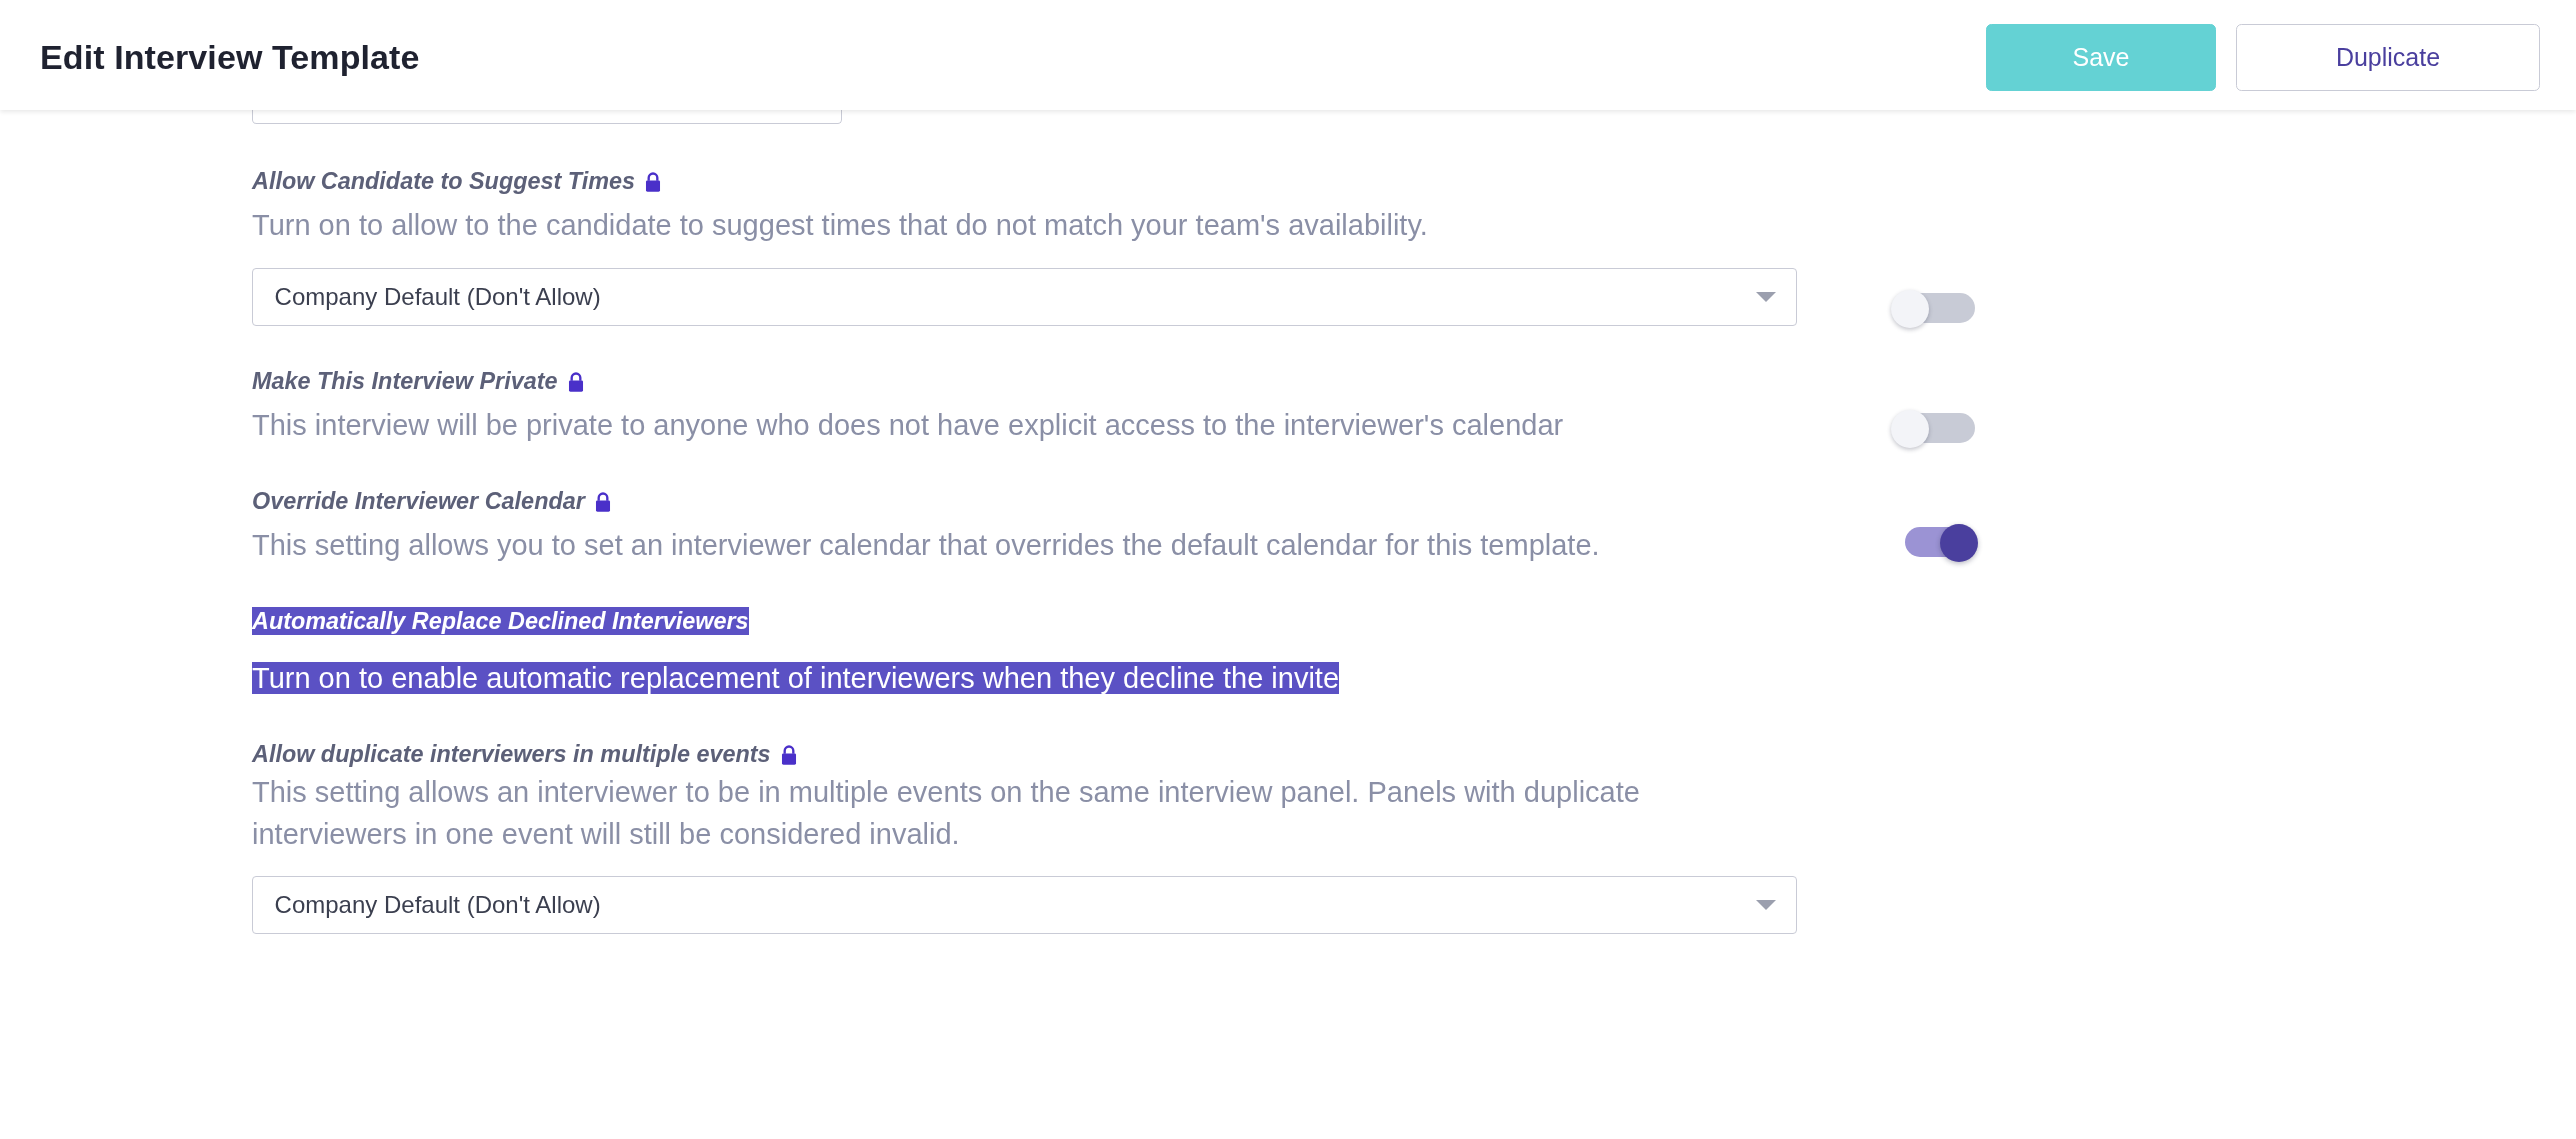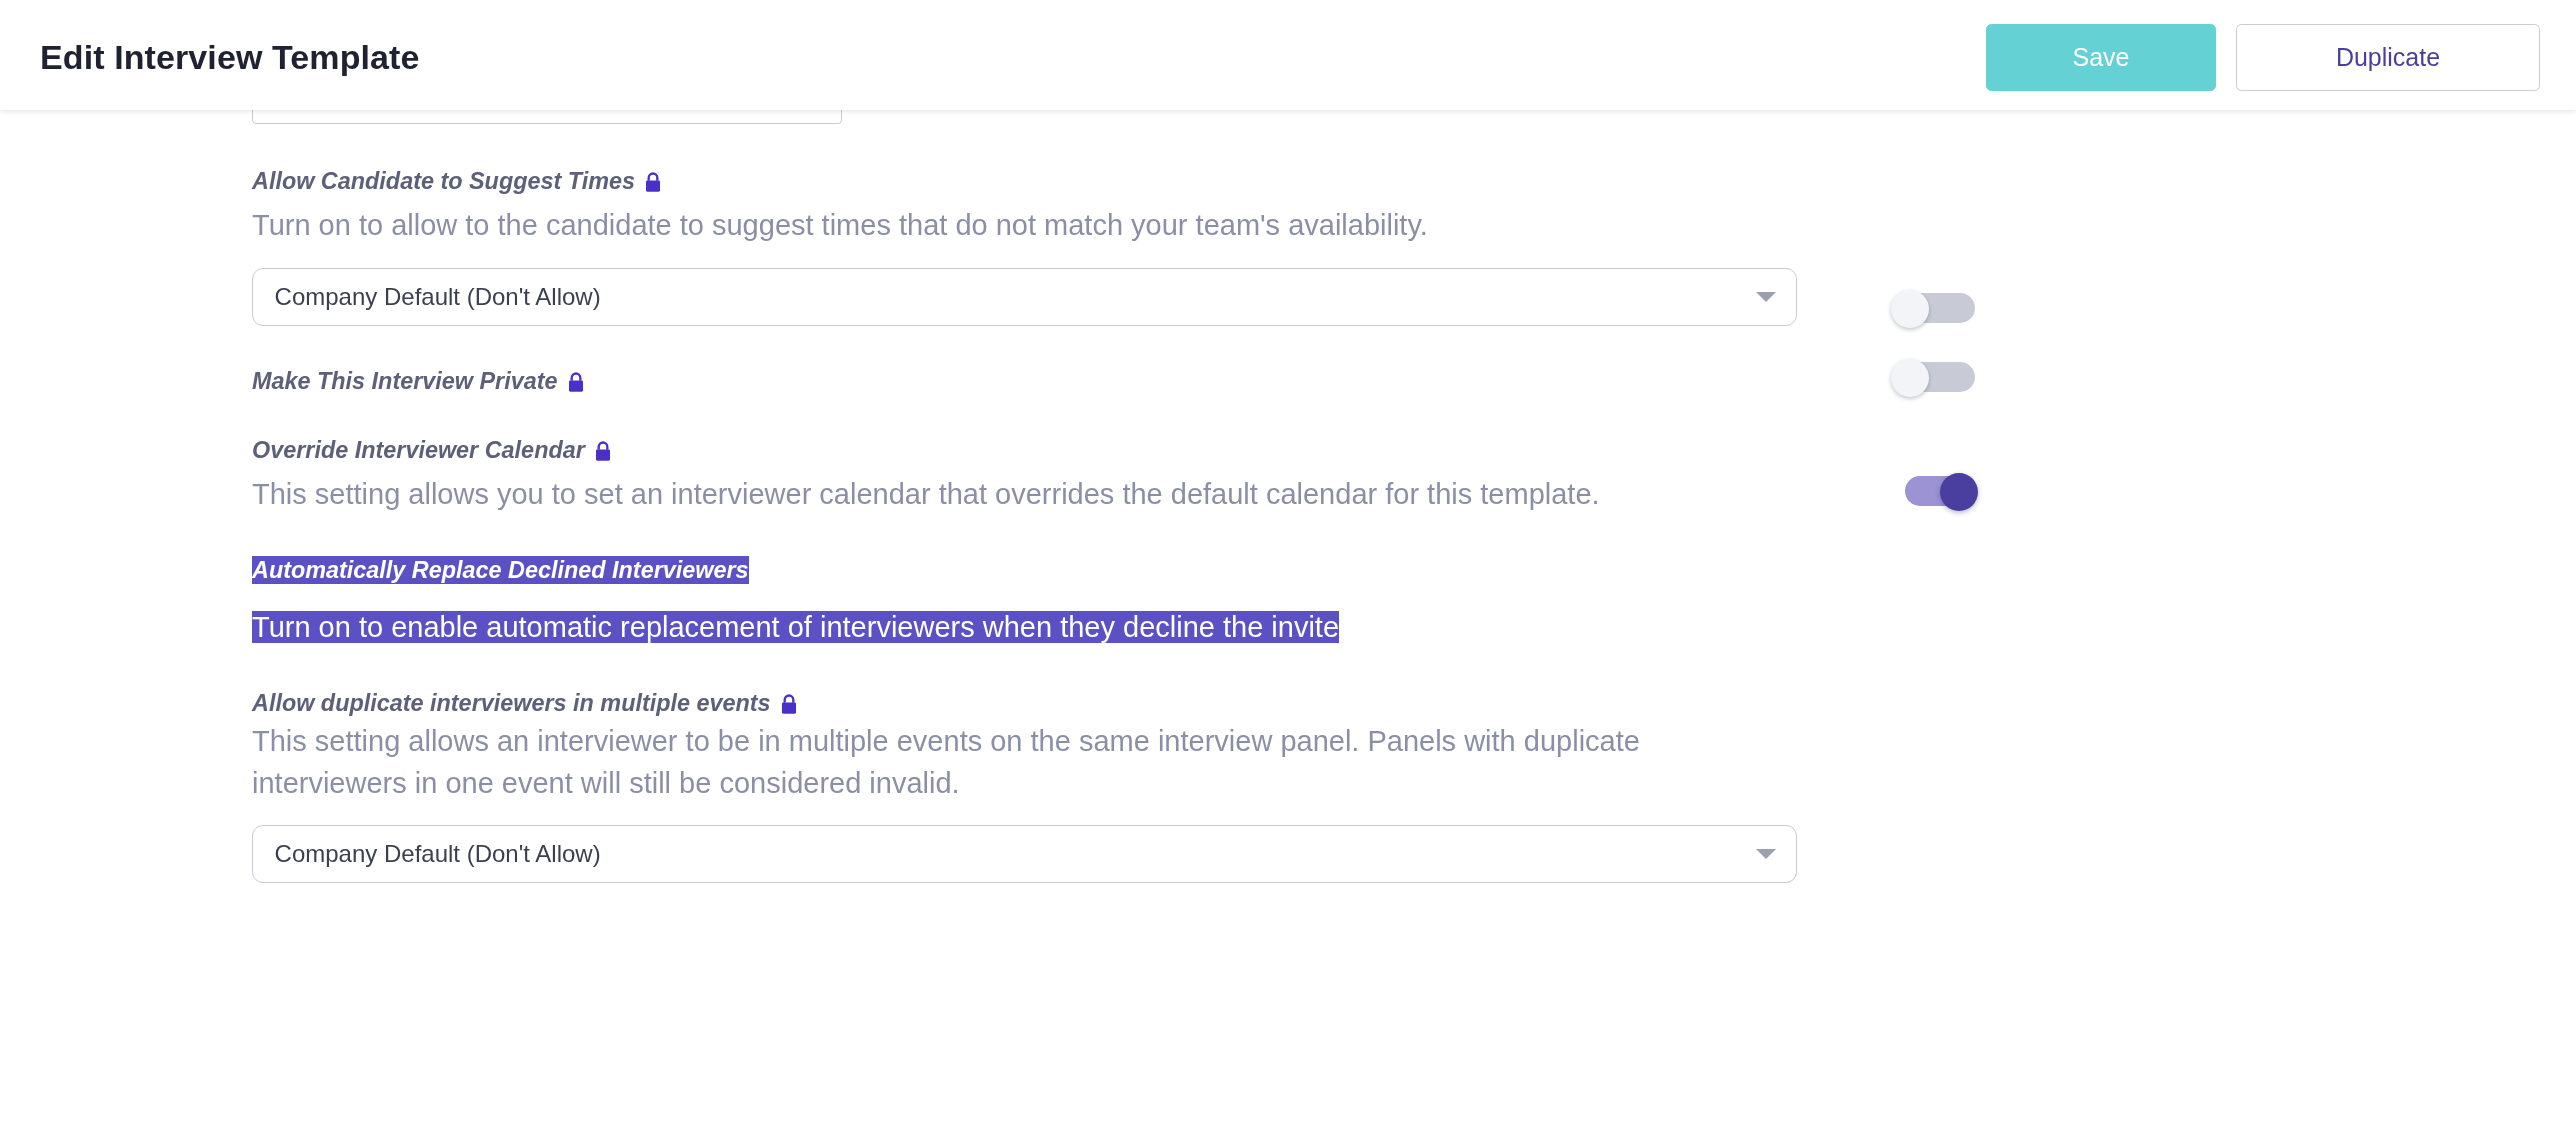--- a/index.html
+++ b/index.html
@@ -124,21 +124,21 @@
     box-decoration-break: clone;
     -webkit-box-decoration-break: clone;
   }
 
   
   .select-box {
     position: relative;
     width: 1545px;
     height: 58px;
     border: 0.9px solid #c9cbd6;
-    border-radius: 11px;
+    border-radius: 4px;
     background: #ffffff;
     display: flex;
     align-items: center;
     padding: 0 50px 0 21.6px;
     cursor: pointer;
   }
   .select-value {
     font-size: 24px;
     color: #3b3f4f;
     white-space: nowrap;
@@ -221,20 +221,21 @@
           </div>
         </div>
         <div class="setting" style="margin-top:41px">
           <div class="setting-head">
             <span class="setting-label">Make This Interview Private</span>
             <span class="lock-icon"><svg viewBox="0 0 20 23" width="18" height="21" xmlns="http://www.w3.org/2000/svg">
                 <path d="M5.2 9.5V6.3a4.8 4.8 0 0 1 9.6 0v3.2" fill="none" stroke="#4a30c9" stroke-width="2.6"></path>
                 <rect x="2.2" y="9.2" width="15.6" height="12.6" rx="1.6" fill="#4a30c9"></rect>
               </svg></span>
           </div>
+          <div style="margin-top:9px"><span class="setting-desc">This interview will be private to anyone who does not have explicit access to the interviewer's calendar</span></div>
           <div class="toggle" style="top:-77px">
             <span class="track"></span>
             <span class="knob"></span>
           </div>
         </div>
         <div class="setting" style="margin-top:41px">
           <div class="setting-head">
             <span class="setting-label">Override Interviewer Calendar</span>
             <span class="lock-icon"><svg viewBox="0 0 20 23" width="18" height="21" xmlns="http://www.w3.org/2000/svg">
                 <path d="M5.2 9.5V6.3a4.8 4.8 0 0 1 9.6 0v3.2" fill="none" stroke="#4a30c9" stroke-width="2.6"></path>

